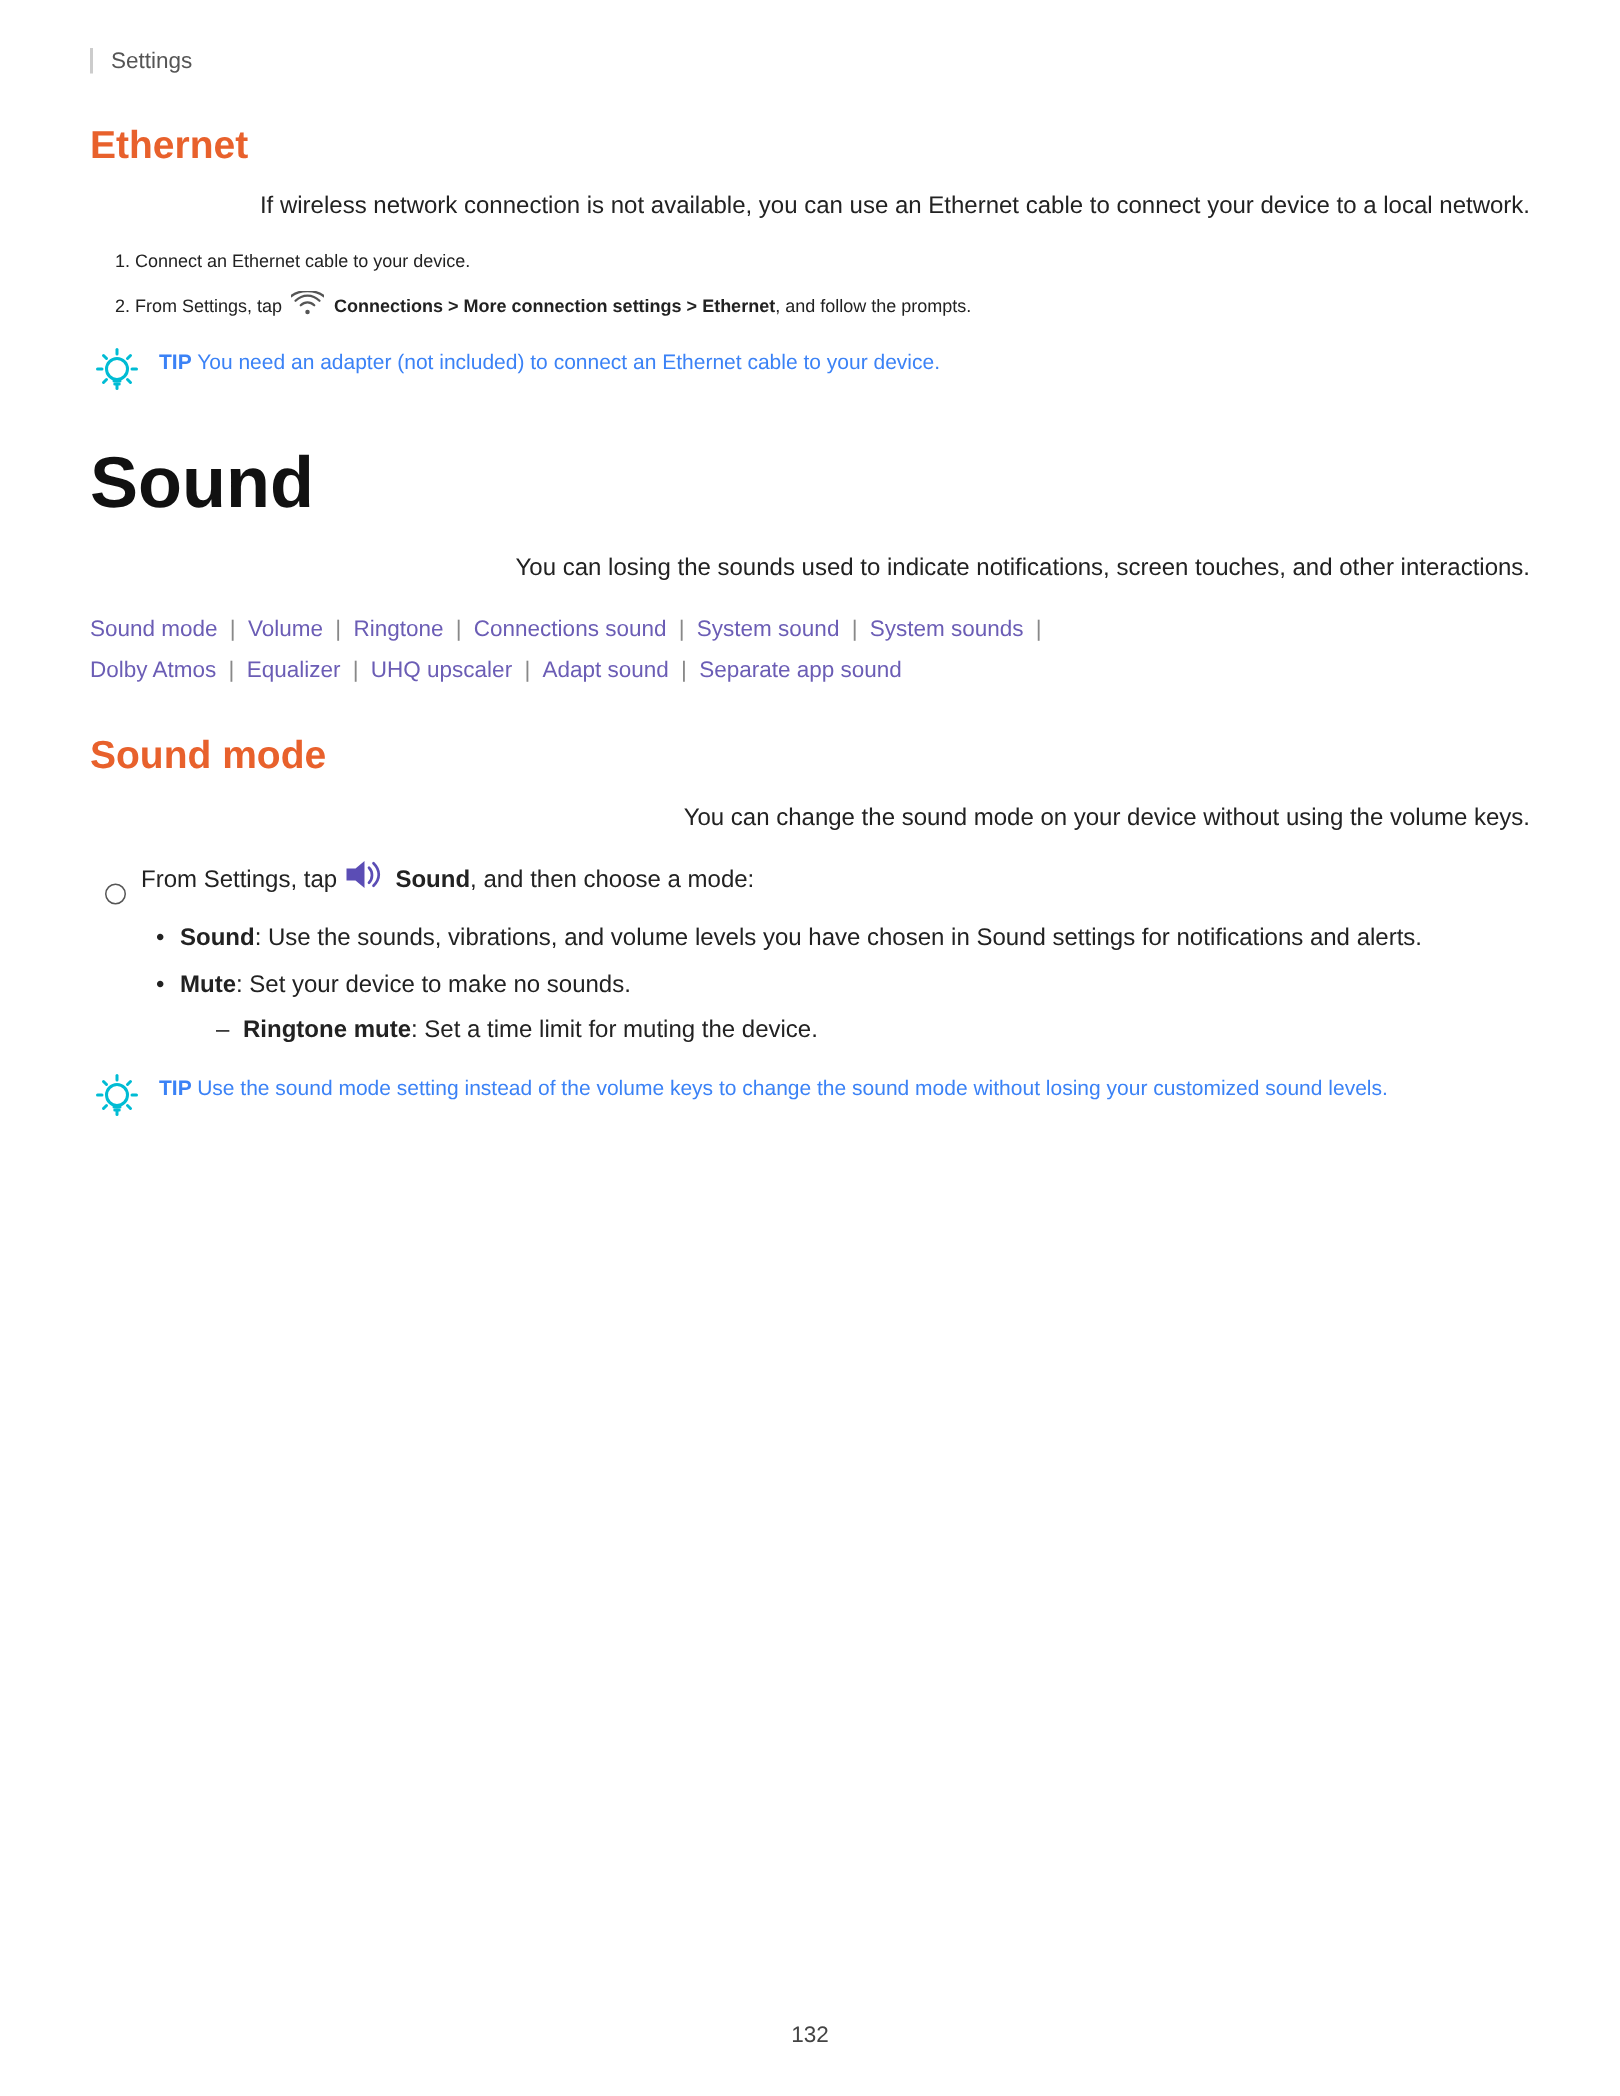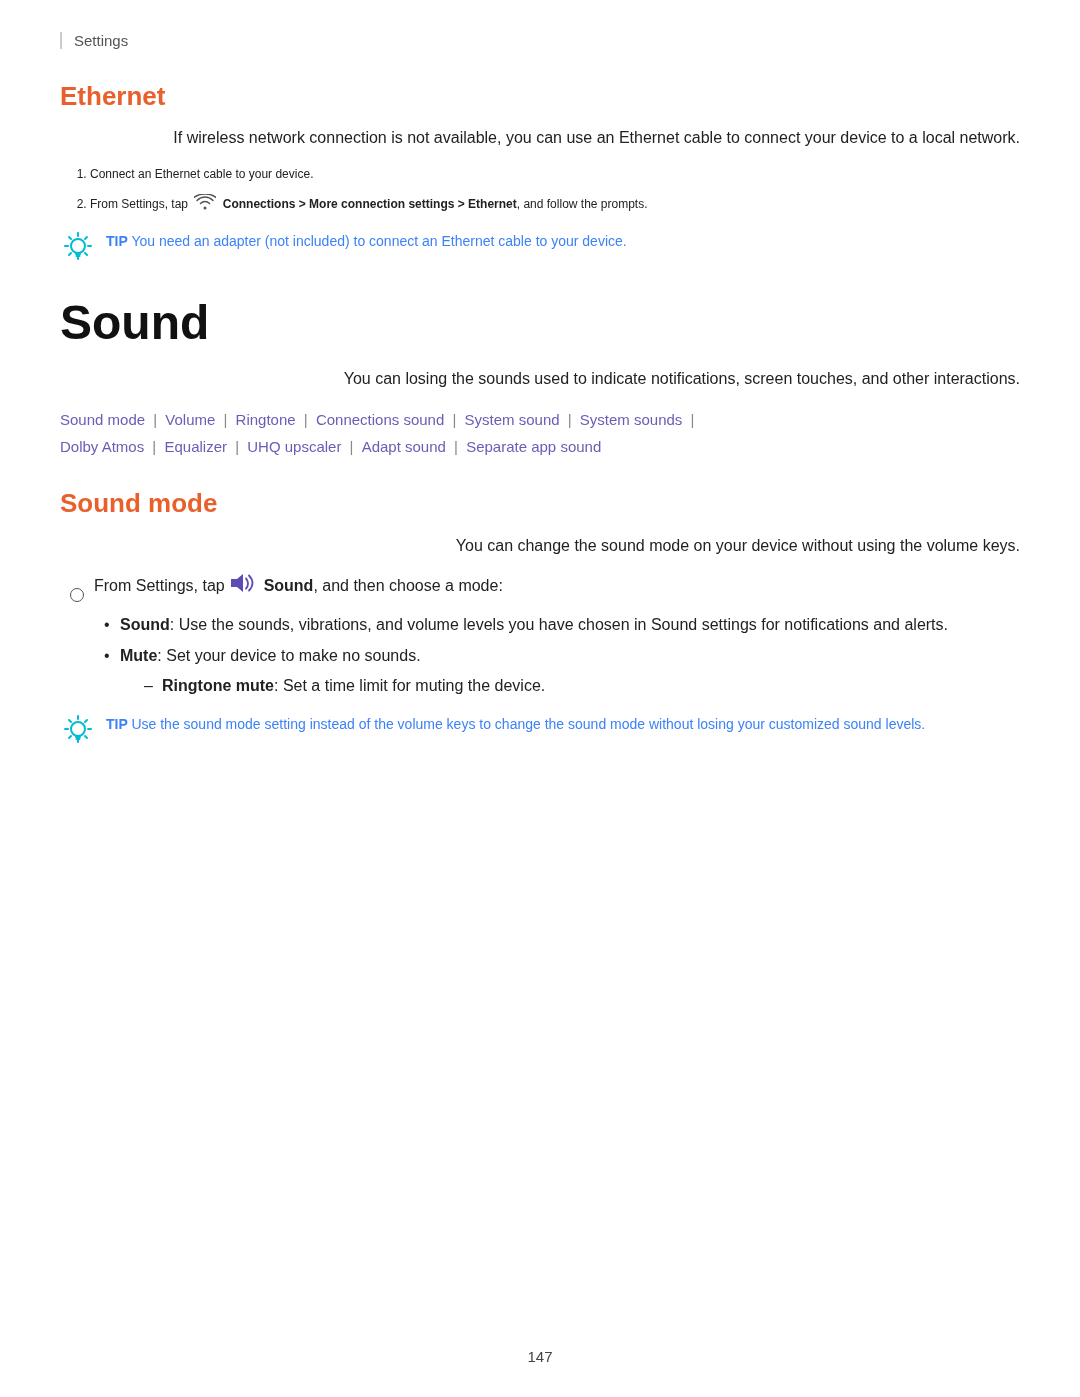--- a/index.html
+++ b/index.html
@@ -281,15 +281,15 @@
         <rect x="15" y="22" width="6" height="2" rx="1" fill="#00bcd4"></rect>
         <rect x="15.5" y="24" width="5" height="2" rx="1" fill="#00bcd4"></rect>
       </svg>
     </div>
     <p class="tip-text">
       <span class="tip-label">TIP  </span>
       <span>Use the sound mode setting instead of the volume keys to change the sound mode without losing your customized sound levels.</span>
     </p>
   </div>
 
-  <div class="page-number">147</div>
+  <div class="page-number">132</div>
 
 </div>
 
 </body></html>

